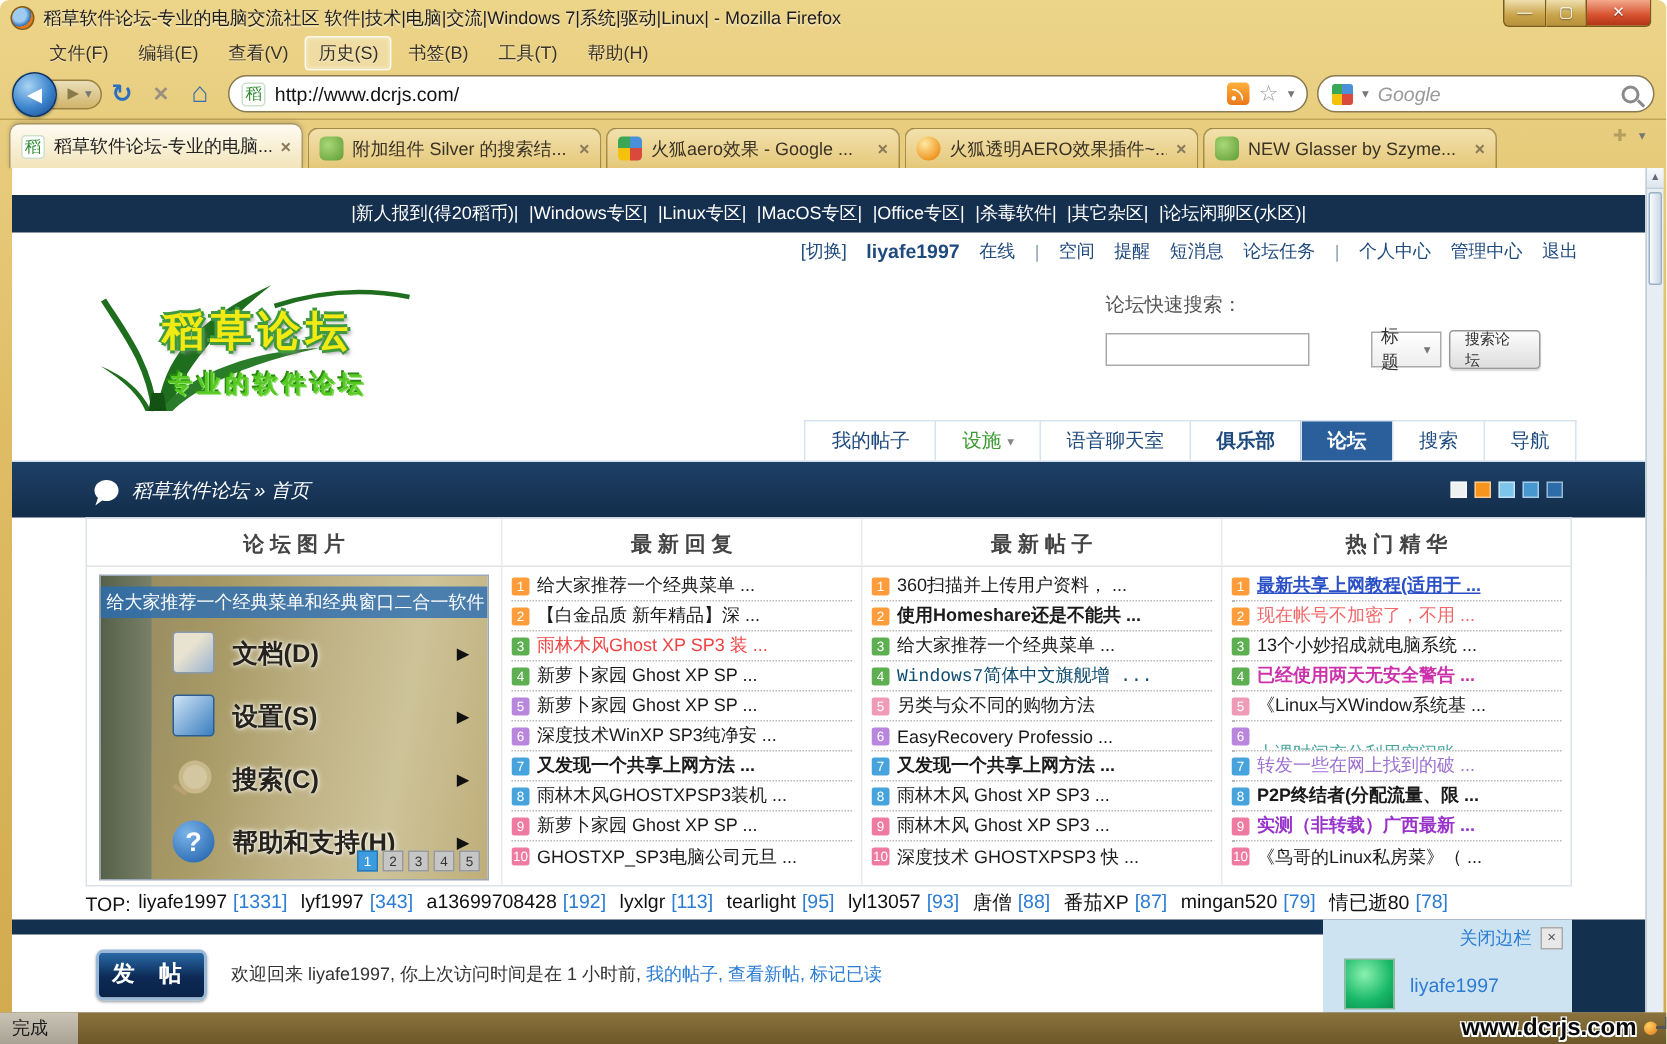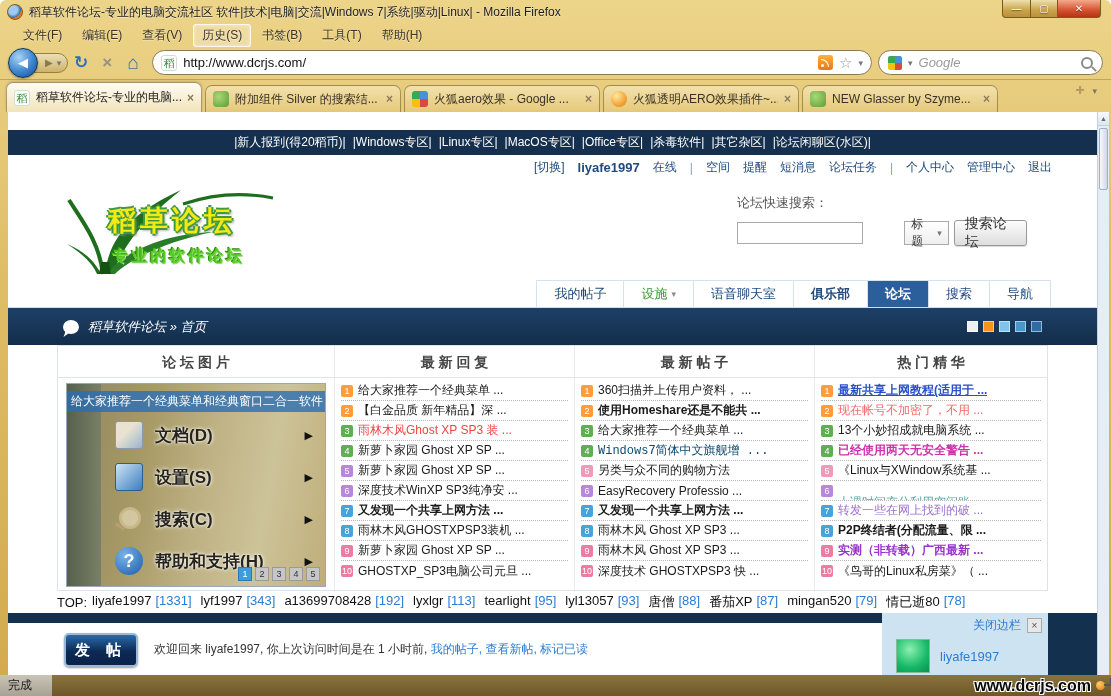--- a/index.html
+++ b/index.html
@@ -10,21 +10,21 @@
   #titlebar { position:absolute; top:0; left:0; right:0; height:24px; display:flex; align-items:center; padding-left:7px; }
   .ff-icon { width:16px; height:16px; border-radius:50%; background:radial-gradient(circle at 35% 35%,#9ecbf0 0 35%,#2a6fb8 60%,#e07820 61%); border:1px solid #8a5a10; margin-right:6px; flex:0 0 auto; }
   #window-title { font-size:12px; color:#1d1d1d; text-shadow:0 1px 1px rgba(255,255,255,.6); white-space:nowrap; }
   #win-controls { position:absolute; right:10px; top:0; display:flex; }
   .wbtn { height:18px; border:1px solid #7a5c1a; border-top:none; display:flex; align-items:center; justify-content:center; font-size:10px; color:#fff; text-shadow:0 1px 1px rgba(0,0,0,.5); background:linear-gradient(180deg,#eedfae,#c9a349 60%,#b8913a); }
   .wbtn.min { width:29px; border-radius:0 0 0 4px; }
   .wbtn.max { width:27px; border-left:none; }
   .wbtn.close { width:43px; border-left:none; border-radius:0 0 4px 0; background:linear-gradient(180deg,#f4a98c,#d6512f 60%,#b23418); }
 
   
-  #menubar { position:absolute; top:24px; left:4px; right:0; height:22px; display:flex; align-items:center; padding-left:10px; gap:2px; }
+  #menubar { position:absolute; top:24px; left:14px; right:0; height:22px; display:flex; align-items:center; padding-left:10px; gap:2px; }
   .menu-item { font-size:12px; color:#3a3325; padding:2px 8px; border-radius:3px; border:1px solid transparent; text-shadow:0 1px 0 rgba(255,255,255,.5); }
   .menu-item.highlighted { border-color:rgba(255,255,255,.8); background:rgba(255,255,255,.25); box-shadow:inset 0 0 3px rgba(255,255,255,.6); }
 
   
   #navbar { position:absolute; top:46px; left:0; right:0; height:34px; display:flex; align-items:center; padding:0 8px; border-bottom:1px solid rgba(120,90,20,.35); }
   #back-btn { width:30px; height:30px; border-radius:50%; background:radial-gradient(circle at 35% 30%,#a8d4f4,#3c84cc 55%,#14478a); border:1px solid #0c3566; color:#fff; font-size:13px; display:flex; align-items:center; justify-content:center; flex:0 0 auto; box-shadow:0 1px 2px rgba(0,0,0,.35); z-index:2; }
   #fwd-group { height:20px; margin-left:-4px; border:1px solid #9a8040; border-radius:0 10px 10px 0; background:linear-gradient(180deg,#eadfb8,#cfb36a); display:flex; align-items:center; padding:0 6px 0 10px; gap:4px; color:#8a7a4a; font-size:10px; }
   .tool-glyph { font-size:17px; width:26px; text-align:center; }
   #reload-btn { color:#2a6fc0; font-weight:bold; }
   #stop-btn { color:#999080; font-weight:bold; }
@@ -71,21 +71,21 @@
   .userbar-link { color:#1f4a7d; }
 
   #logosec { height:100px; position:relative; }
   #logo { position:absolute; left:55px; top:2px; width:300px; height:96px; }
   #logo-title { position:absolute; left:100px; top:22px; font-size:28px; font-weight:bold; color:#f2ea12; letter-spacing:4px; text-shadow:-2px 0 0 #3f9a3f,2px 0 0 #3f9a3f,0 -2px 0 #3f9a3f,0 2px 0 #3f9a3f,2px 2px 3px #777; }
   #logo-sub { position:absolute; left:104px; top:66px; font-size:16px; font-weight:bold; color:#55c822; letter-spacing:3px; text-shadow:1px 1px 0 #8adf66,-1px -1px 0 #2a8a10; }
   #quicksearch { position:absolute; right:70px; top:14px; width:290px; font-size:13px; color:#555; }
   #qs-row { margin-top:8px; display:flex; align-items:center; gap:5px; }
   #qs-input { width:138px; height:22px; border:1px solid #aaa; background:#fff; }
   #qs-select { height:24px; border:1px solid #aaa; background:linear-gradient(180deg,#fff,#eee); font-size:12px; color:#333; display:flex; align-items:center; gap:5px; padding:0 6px;margin-left:36px; }
-  #qs-button { height:26px; border:1px solid #999; border-radius:3px; background:linear-gradient(180deg,#fdfdfd,#ddd); font-size:14px; color:#333; display:flex; align-items:center; padding:0 10px; box-shadow:0 1px 1px rgba(0,0,0,.15); }
+  #qs-button { height:26px; border:1px solid #999; border-radius:3px; background:linear-gradient(180deg,#fdfdfd,#ddd); font-size:10px; color:#333; display:flex; align-items:center; padding:0 10px; box-shadow:0 1px 1px rgba(0,0,0,.15); }
 
   #navtabs { height:28px; display:flex; justify-content:flex-end; padding-right:46px; align-items:stretch; border-bottom:1px solid #cfdded; }
   .navtab { display:flex; align-items:center; gap:4px; padding:0 17px; font-size:13px; color:#1f4a7d; border-left:1px solid #d5e3f0; border-top:1px solid #d5e3f0; }
   .navtab:last-child { border-right:1px solid #d5e3f0; }
   .navtab.green { color:#3c9b35; }
   .navtab.bold { font-weight:bold; }
   .navtab.active { background:#2a5f9b; color:#fff; font-weight:bold; }
   .navtab .caret { display:none; color:#888; }
   .navtab.has-caret .caret { display:inline; }
 

